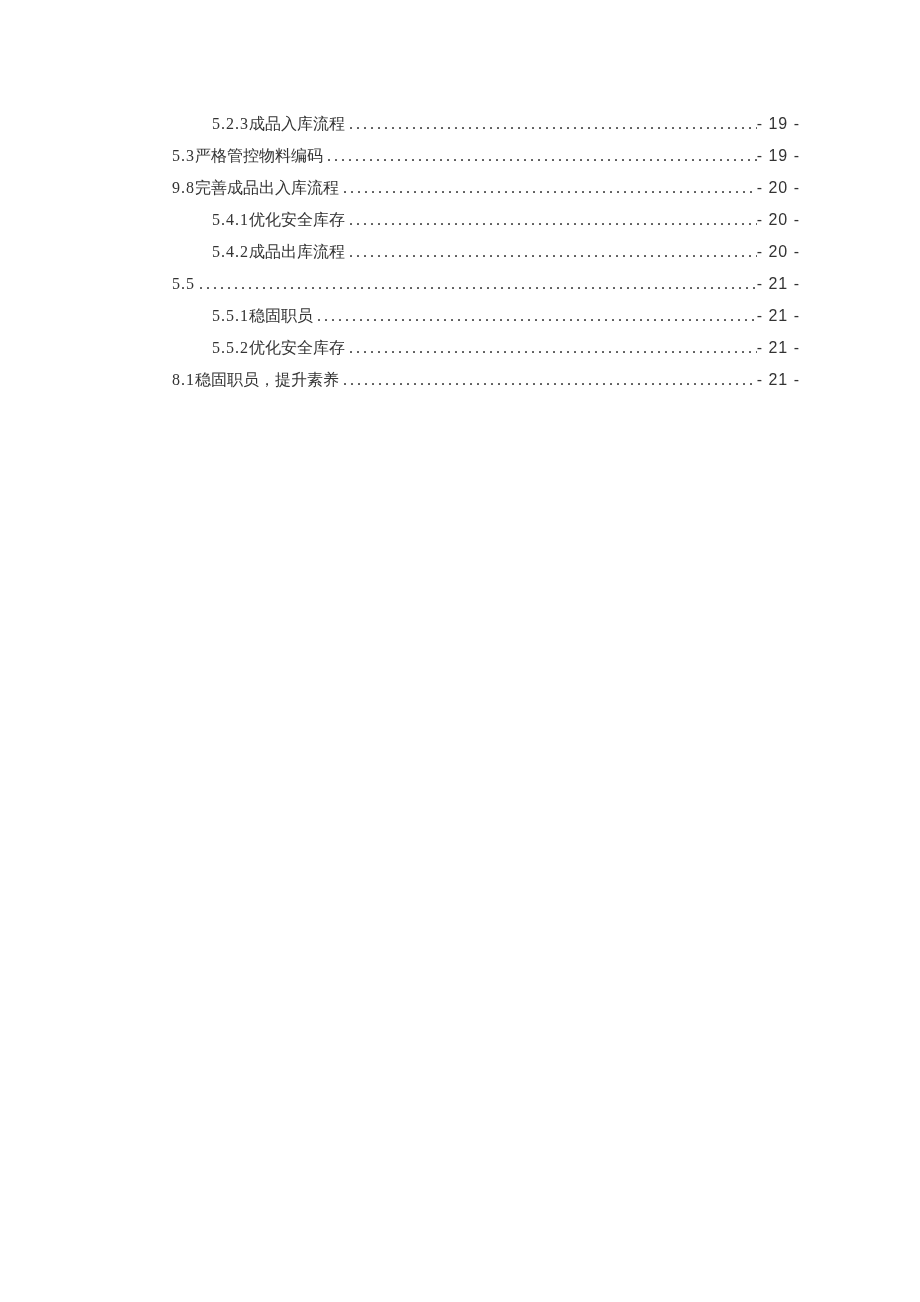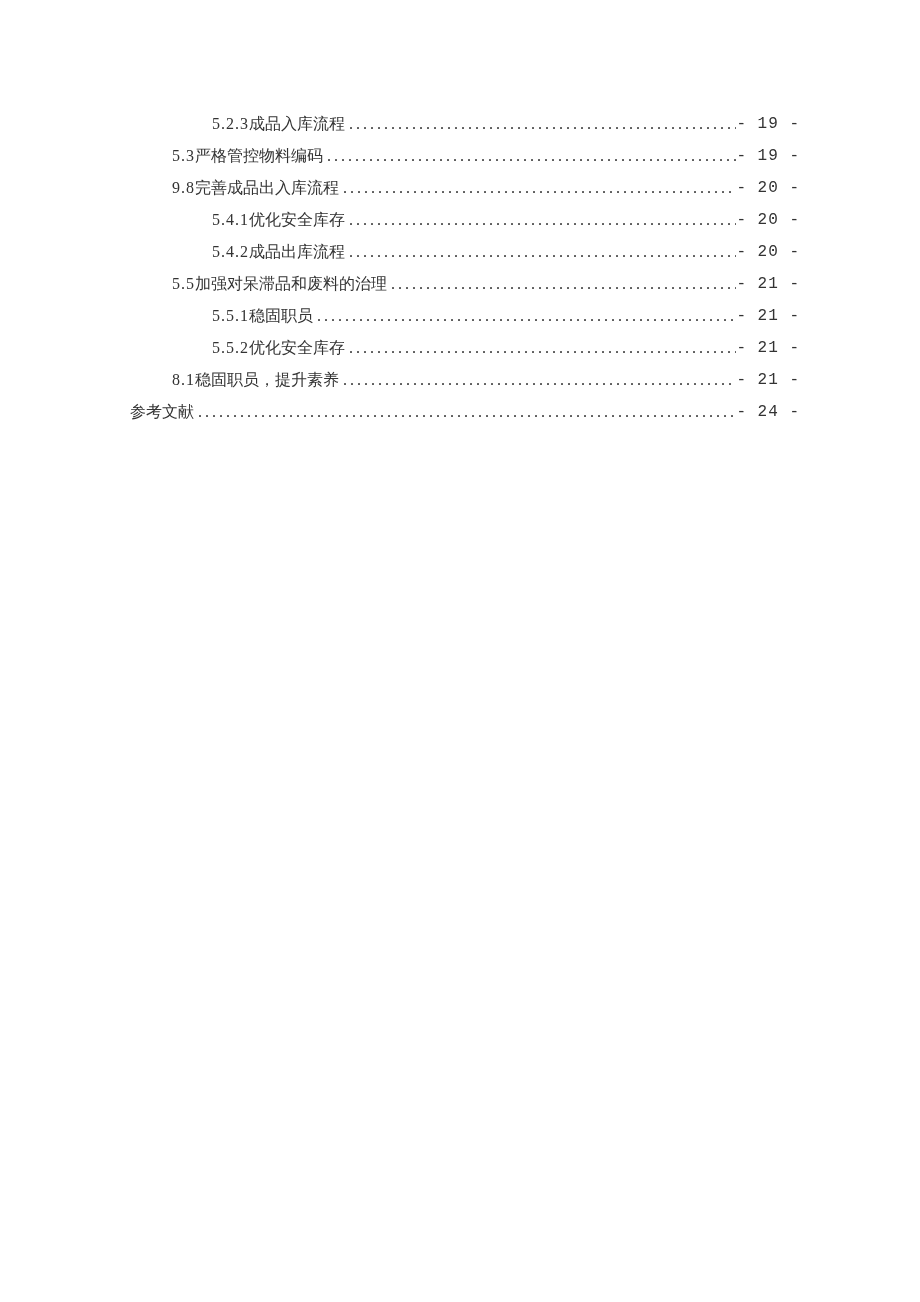--- a/index.html
+++ b/index.html
@@ -48,21 +48,21 @@
       letter-spacing: 3px;
       font-family: serif;
       color: #333;
       padding: 0 4px;
     }
     .dots::before {
       content: "..................................................................................................";
     }
     .entry-page {
       flex-shrink: 0;
-      font-family: Liberation Mono, monospace;
+      font-family: Liberation Sans, sans-serif;
       letter-spacing: 1px;
     }
   </style>
 </head>
 <body>
 
 <div class="toc">
   <div class="toc-entry level-2">
     <span class="entry-number">5.2.3</span>
     <span class="entry-title">成品入库流程</span>
@@ -88,21 +88,20 @@
     <span class="entry-page">- 20 -</span>
   </div>
   <div class="toc-entry level-2">
     <span class="entry-number">5.4.2</span>
     <span class="entry-title">成品出库流程</span>
     <span class="dots"></span>
     <span class="entry-page">- 20 -</span>
   </div>
   <div class="toc-entry level-1">
     <span class="entry-number">5.5</span>
-    <span class="entry-title">加强对呆滞品和废料的治理</span>
     <span class="dots"></span>
     <span class="entry-page">- 21 -</span>
   </div>
   <div class="toc-entry level-2">
     <span class="entry-number">5.5.1</span>
     <span class="entry-title">稳固职员</span>
     <span class="dots"></span>
     <span class="entry-page">- 21 -</span>
   </div>
   <div class="toc-entry level-2">
@@ -110,18 +109,13 @@
     <span class="entry-title">优化安全库存</span>
     <span class="dots"></span>
     <span class="entry-page">- 21 -</span>
   </div>
   <div class="toc-entry level-1">
     <span class="entry-number">8.1 </span>
     <span class="entry-title">稳固职员，提升素养</span>
     <span class="dots"></span>
     <span class="entry-page">- 21 -</span>
   </div>
-  <div class="toc-entry level-0">
-    <span class="entry-title">参考文献</span>
-    <span class="dots"></span>
-    <span class="entry-page">- 24 -</span>
-  </div>
 </div>
 
 </body></html>

